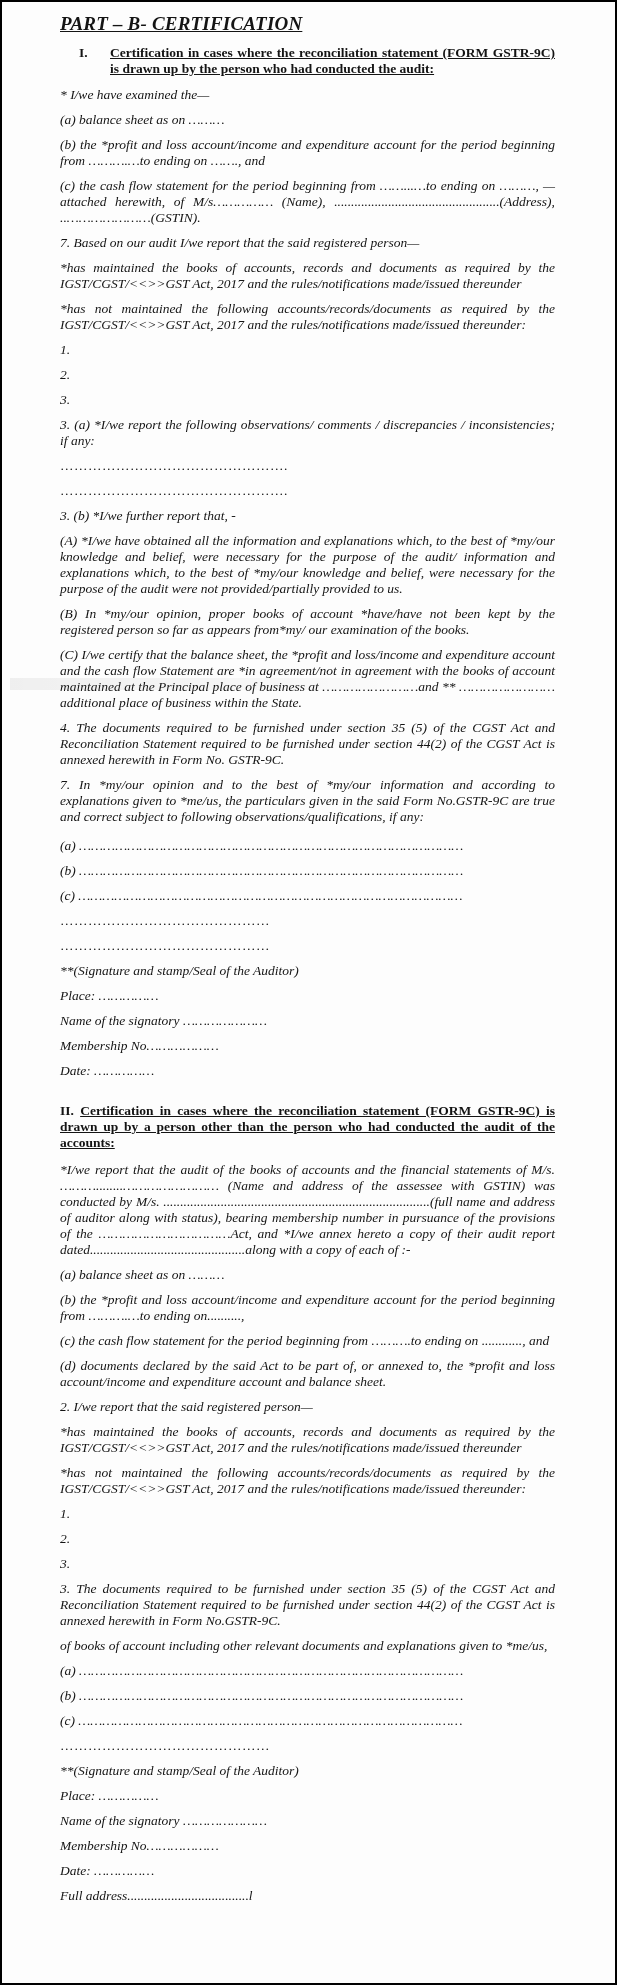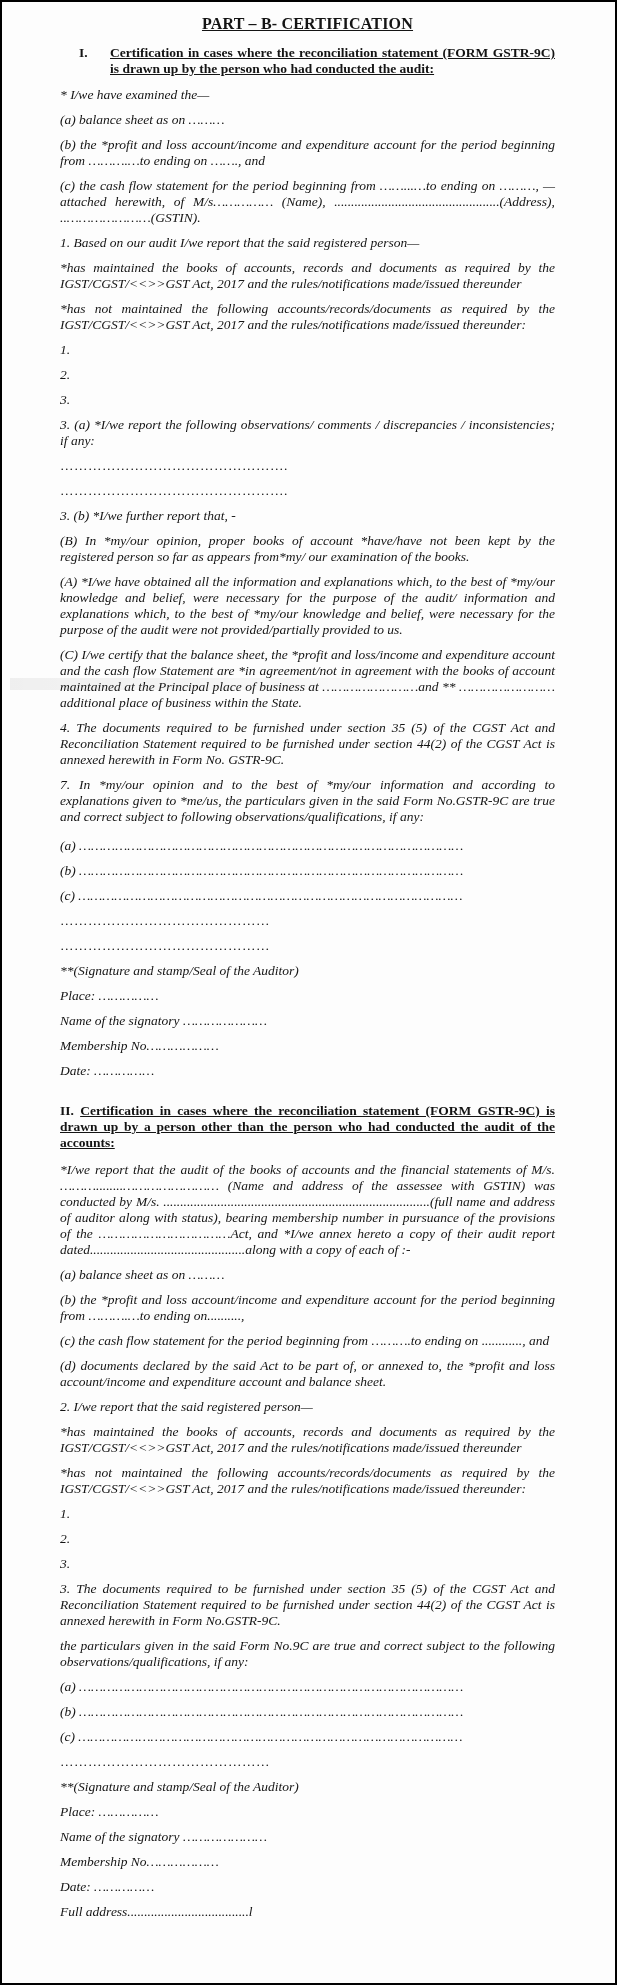--- a/index.html
+++ b/index.html
@@ -15,26 +15,26 @@
     color: #141414;
   }
   .content {
     padding: 14px 60px 0 58px;
     font-size: 13.5px;
     line-height: 16px;
     text-align: justify;
   }
   .content p, .content div.t-h1 { margin: 0 0 9px 0; }
   .t-title {
-    text-align: center;
     font-weight: bold;
     text-decoration: underline;
-    font-size: 16px;
+    font-size: 19px;
     margin: 0 0 13px 0 !important;
     letter-spacing: 0.2px;
+    font-style: italic;
   }
   .t-h1 {
     display: flex;
     padding-left: 19px;
     font-weight: bold;
     margin-bottom: 10px !important;
   }
   .t-h1 .lbl { flex: none; width: 31px; }
   .t-h1 .txt { flex: 1; display: block; text-decoration: underline; text-align: justify; }
   .t-h2 {
@@ -66,32 +66,32 @@
     <p class="t-title">PART – B- CERTIFICATION</p>
 
   <div class="t-h1">
         <span class="lbl">I.</span>
         <span class="txt">Certification in cases where the reconciliation statement (FORM GSTR-9C) is drawn up by the person who had conducted the audit:</span>
       </div>
       <p class="t-body">* I/we have examined the—</p>
       <p class="t-body">(a) balance sheet as on ………</p>
       <p class="t-body">(b) the *profit and loss account/income and expenditure account for the period beginning from ……….…to ending on ……., and</p>
       <p class="t-body">(c) the cash flow statement for the period beginning from ……...…to ending on ………, — attached herewith, of M/s…………… (Name), .................................................(Address), ..…………………(GSTIN).</p>
-      <p class="t-body">1. Based on our audit I/we report that the said registered person—</p>
+      <p class="t-body">7. Based on our audit I/we report that the said registered person—</p>
       <p class="t-body">*has maintained the books of accounts, records and documents as required by the IGST/CGST/&lt;&lt;&gt;&gt;GST Act, 2017 and the rules/notifications made/issued thereunder</p>
       <p class="t-body">*has not maintained the following accounts/records/documents as required by the IGST/CGST/&lt;&lt;&gt;&gt;GST Act, 2017 and the rules/notifications made/issued thereunder:</p>
       <p class="t-body">1.</p>
       <p class="t-body">2.</p>
       <p class="t-body">3.</p>
       <p class="t-body">3. (a) *I/we report the following observations/ comments / discrepancies / inconsistencies; if any:</p>
       <p class="t-dotted">………………………………………….</p>
       <p class="t-dotted">………………………………………….</p>
       <p class="t-body">3. (b) *I/we further report that, -</p>
+      <p class="t-body">(A) *I/we have obtained all the information and explanations which, to the best of *my/our knowledge and belief, were necessary for the purpose of the audit/ information and explanations which, to the best of *my/our knowledge and belief, were necessary for the purpose of the audit were not provided/partially provided to us.</p>
       <p class="t-body">(B) In *my/our opinion, proper books of account *have/have not been kept by the registered person so far as appears from*my/ our examination of the books.</p>
-      <p class="t-body">(A) *I/we have obtained all the information and explanations which, to the best of *my/our knowledge and belief, were necessary for the purpose of the audit/ information and explanations which, to the best of *my/our knowledge and belief, were necessary for the purpose of the audit were not provided/partially provided to us.</p>
       <p class="t-body">(C) I/we certify that the balance sheet, the *profit and loss/income and expenditure account and the cash flow Statement are *in agreement/not in agreement with the books of account maintained at the Principal place of business at ……………………and ** ……………………additional place of business within the State.</p>
       <p class="t-body">4. The documents required to be furnished under section 35 (5) of the CGST Act and Reconciliation Statement required to be furnished under section 44(2) of the CGST Act is annexed herewith in Form No. GSTR-9C.</p>
       <p class="t-body">7. In *my/our opinion and to the best of *my/our information and according to explanations given to *me/us, the particulars given in the said Form No.GSTR-9C are true and correct subject to following observations/qualifications, if any:</p>
       <p class="t-body mt12">(a) ……………………………………………………………………………………</p>
       <p class="t-body">(b) ……………………………………………………………………………………</p>
       <p class="t-body">(c) ……………………………………………………………………………………</p>
       <p class="t-dotted">………………………………………</p>
       <p class="t-dotted">………………………………………</p>
       <p class="t-body">**(Signature and stamp/Seal of the Auditor)</p>
       <p class="t-body">Place: ……………</p>
@@ -104,21 +104,21 @@
       <p class="t-body">(b) the *profit and loss account/income and expenditure account for the period beginning from ……….…to ending on..........,</p>
       <p class="t-body">(c) the cash flow statement for the period beginning from ……….to ending on ............, and</p>
       <p class="t-body">(d) documents declared by the said Act to be part of, or annexed to, the *profit and loss account/income and expenditure account and balance sheet.</p>
       <p class="t-body">2. I/we report that the said registered person—</p>
       <p class="t-body">*has maintained the books of accounts, records and documents as required by the IGST/CGST/&lt;&lt;&gt;&gt;GST Act, 2017 and the rules/notifications made/issued thereunder</p>
       <p class="t-body">*has not maintained the following accounts/records/documents as required by the IGST/CGST/&lt;&lt;&gt;&gt;GST Act, 2017 and the rules/notifications made/issued thereunder:</p>
       <p class="t-body">1.</p>
       <p class="t-body">2.</p>
       <p class="t-body">3.</p>
       <p class="t-body">3. The documents required to be furnished under section 35 (5) of the CGST Act and Reconciliation Statement required to be furnished under section 44(2) of the CGST Act is annexed herewith in Form No.GSTR-9C.</p>
-      <p class="t-body mt6">the particulars given in the said Form No.9C are true and correct subject to the following observations/qualifications, if any:</p>
+      <p class="t-body mt6">of books of account including other relevant documents and explanations given to *me/us,</p>
       <p class="t-body">(a) ……………………………………………………………………………………</p>
       <p class="t-body">(b) ……………………………………………………………………………………</p>
       <p class="t-body">(c) ……………………………………………………………………………………</p>
       <p class="t-dotted">………………………………………</p>
       <p class="t-body">**(Signature and stamp/Seal of the Auditor)</p>
       <p class="t-body">Place: ……………</p>
       <p class="t-body">Name of the signatory …………………</p>
       <p class="t-body">Membership No………………</p>
       <p class="t-body">Date: ……………</p>
       <p class="t-body">Full address....................................l</p>

